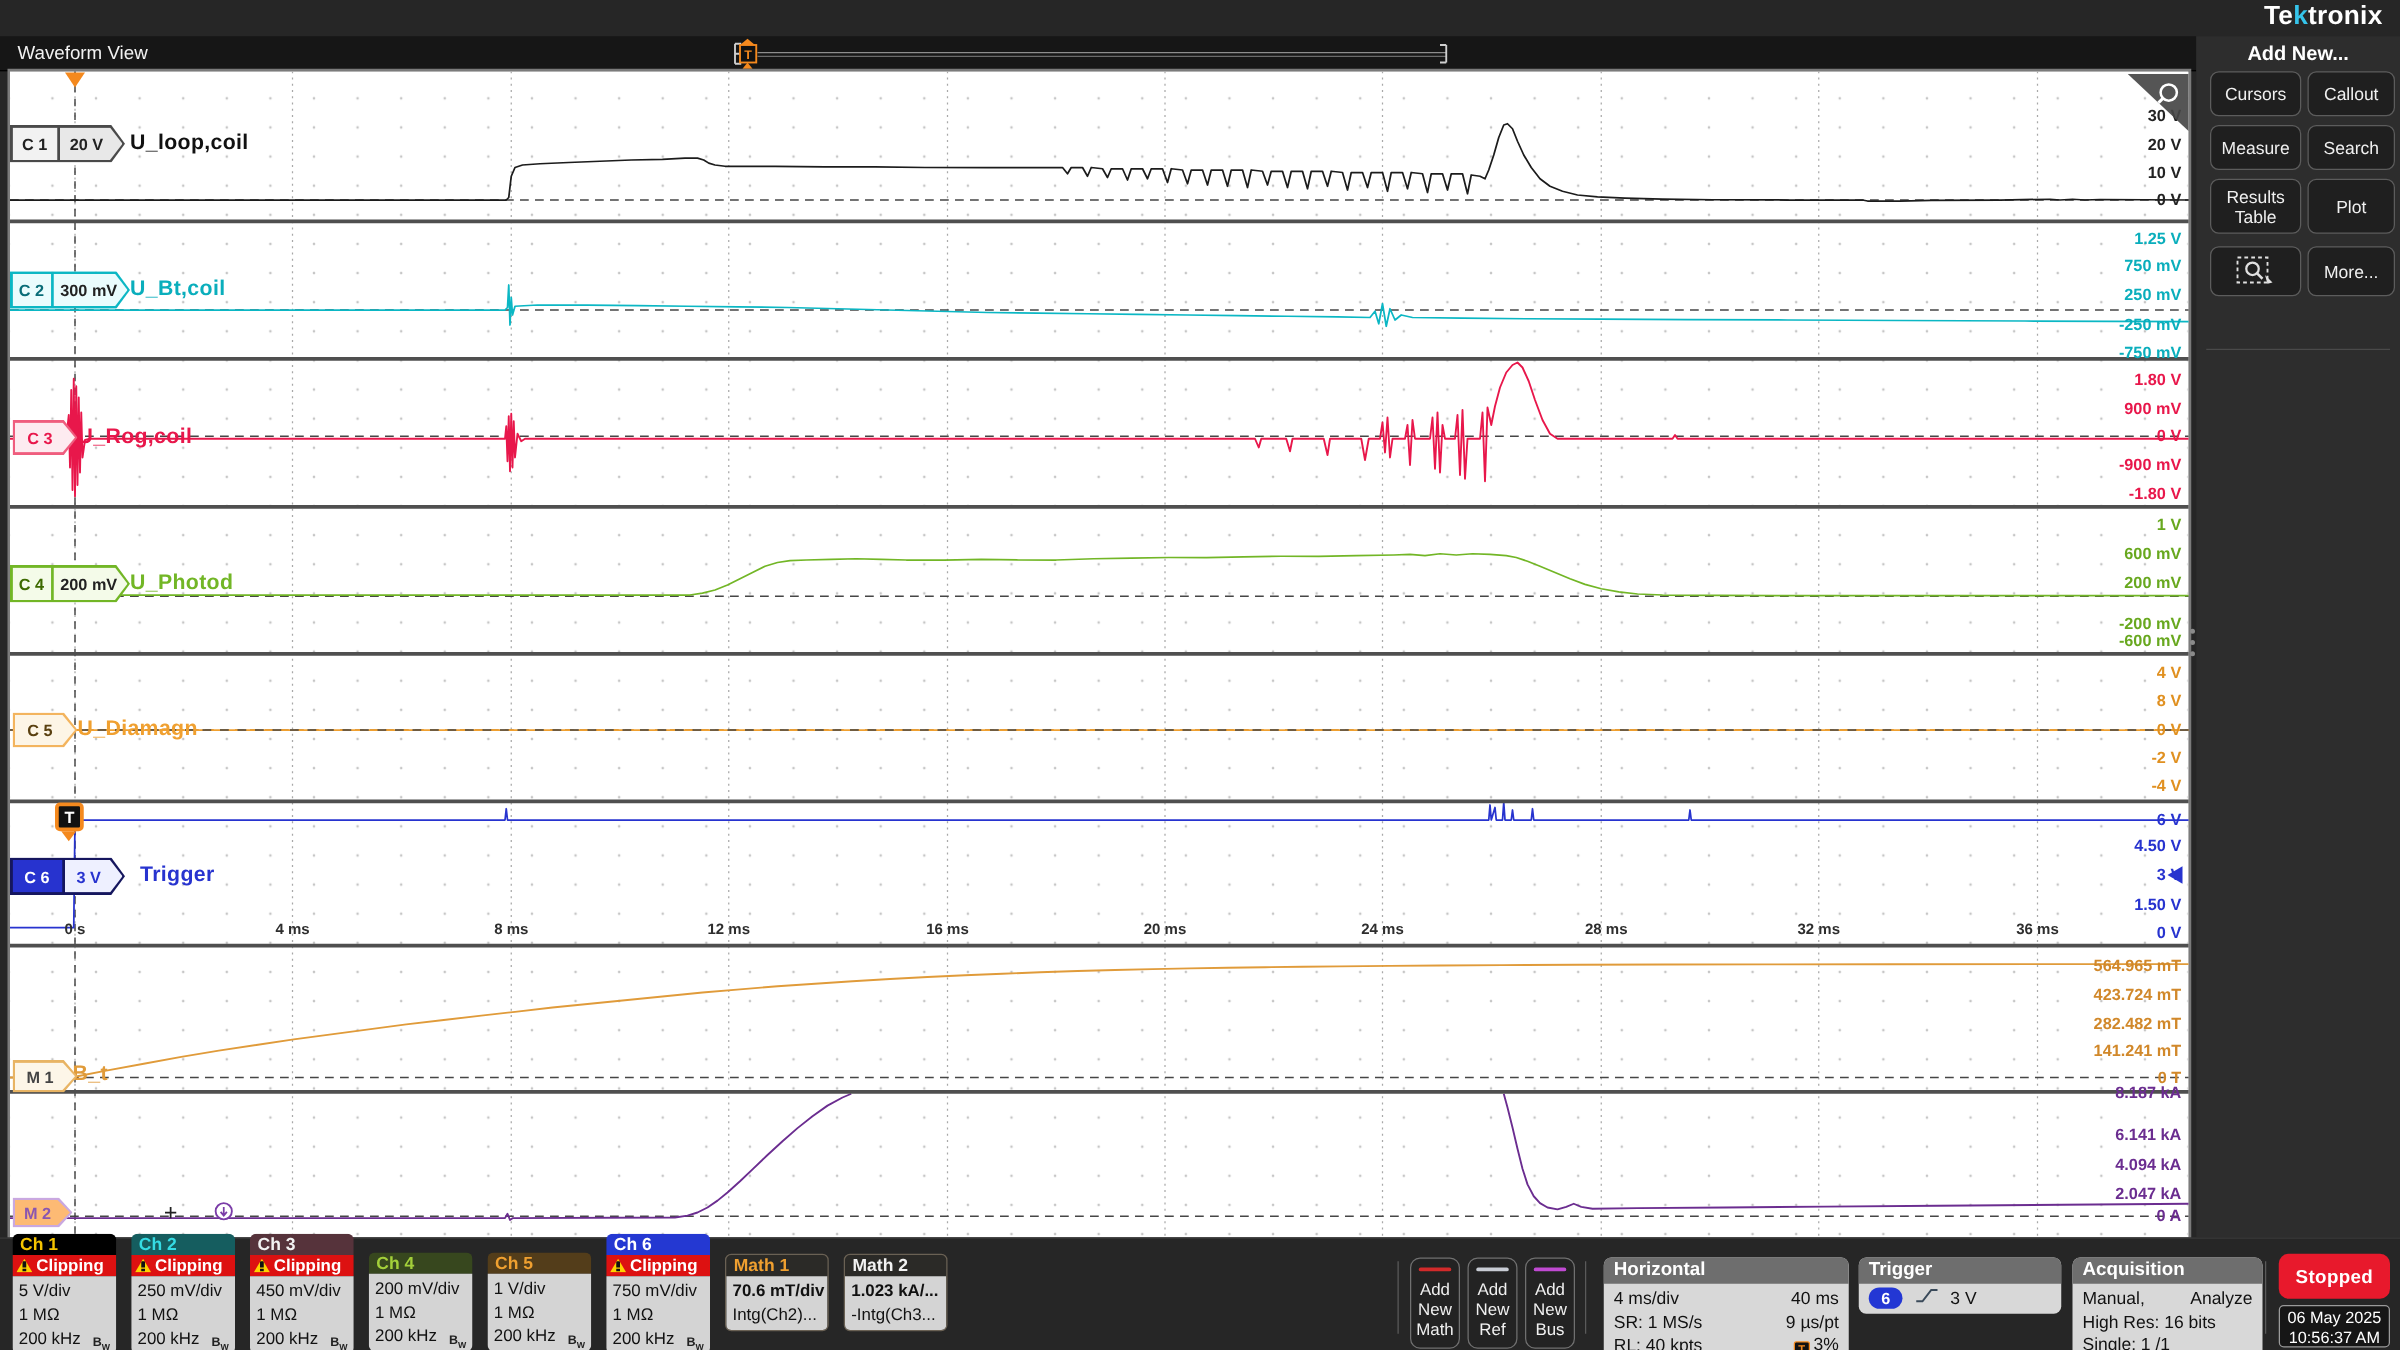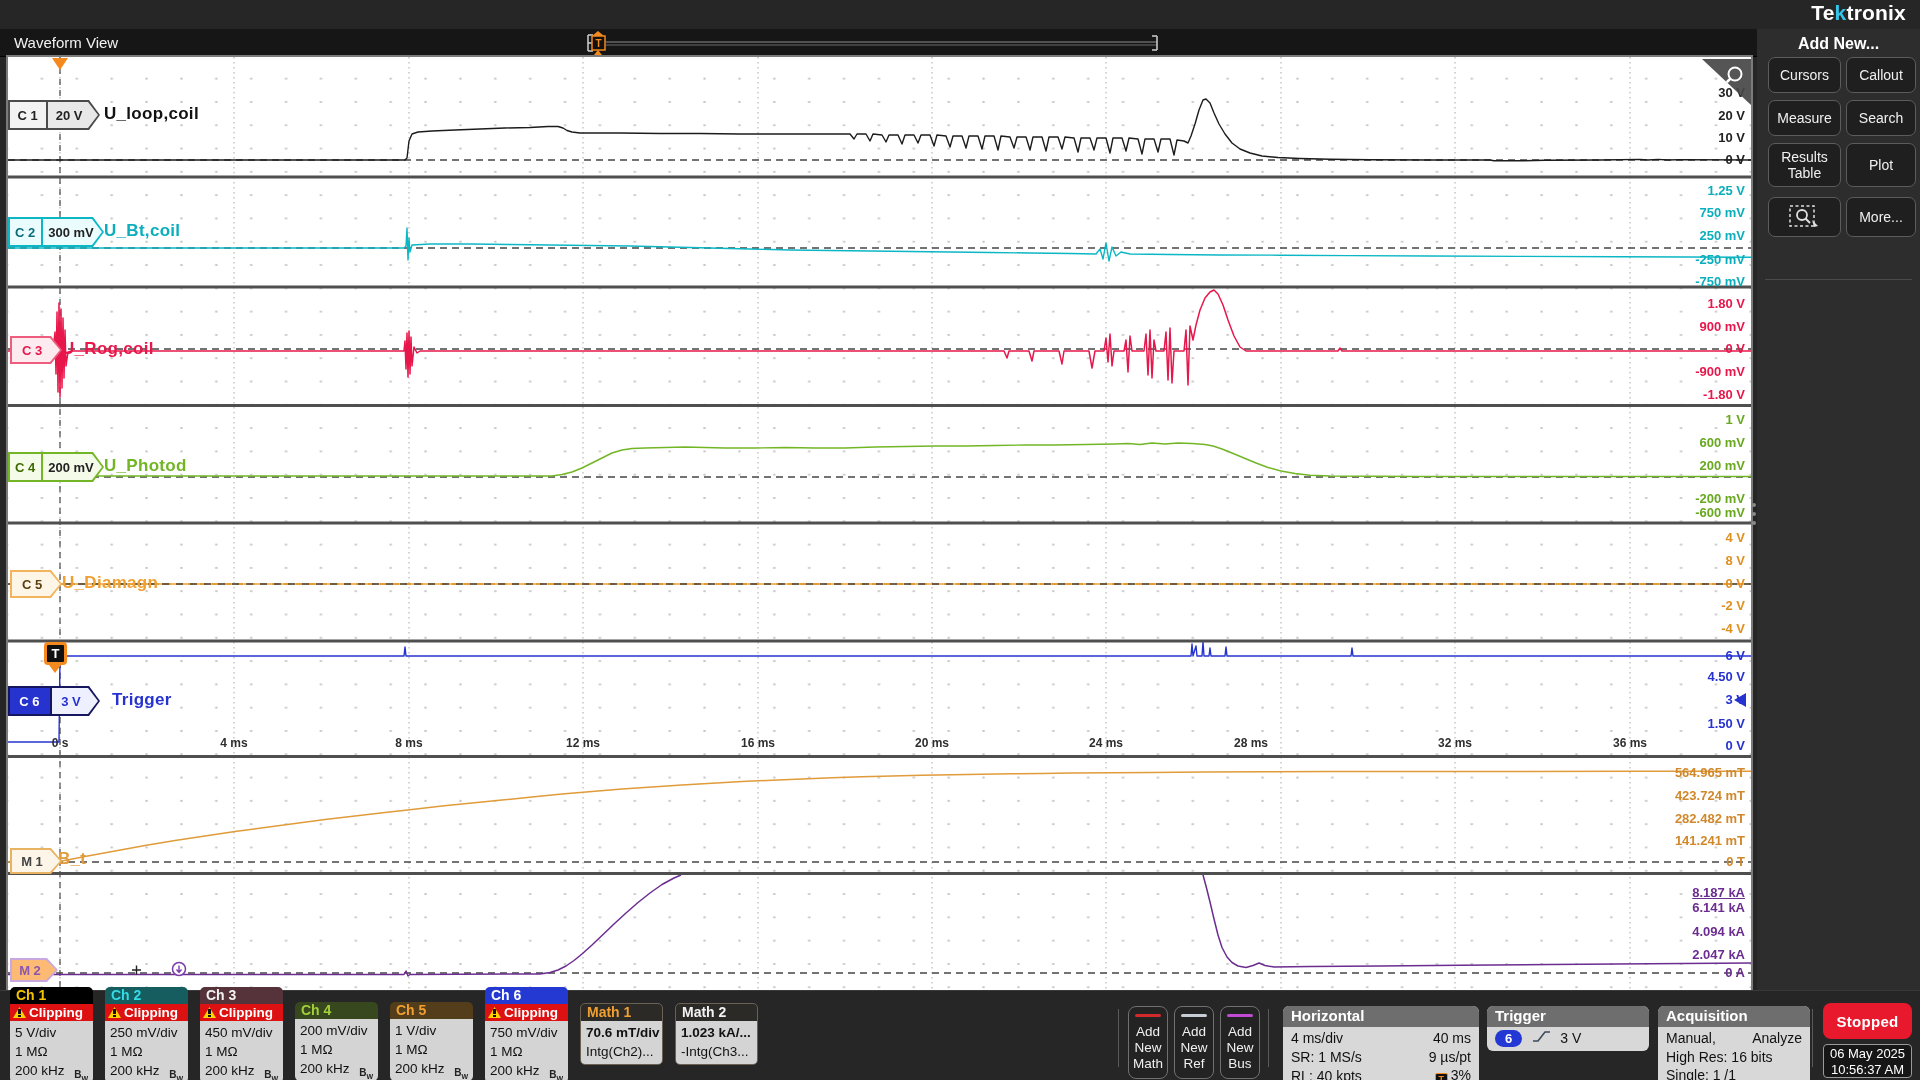--- a/index.html
+++ b/index.html
@@ -254,38 +254,38 @@
       <div class="axis-label" style="color: rgb(209, 136, 42); top: 731px;">423.724 mT</div>
       <div class="axis-label" style="color: rgb(209, 136, 42); top: 754px;">282.482 mT</div>
       <div class="axis-label" style="color: rgb(209, 136, 42); top: 776px;">141.241 mT</div>
       <div class="axis-label" style="color: rgb(209, 136, 42); top: 797px;">0 T</div>
       <div class="ch-name" style="color: rgb(224, 155, 58); left: 50px; top: 792px;">B_t</div>
       <div class="lbadge" style="left: 2px; top: 791px; width: 52px; height: 26px; background: rgb(232, 180, 100);">
         <div class="lbadge-in">
           <div class="lbadge-cell" style="background: rgb(253, 246, 232); color: rgb(68, 68, 68); flex: 1 1 auto;">M 1</div>
         </div>
       </div>
-      <div class="axis-label" style="color: rgb(107, 45, 144); top: 828px; text-decoration: underline;">8.187 kA</div>
+      <div class="axis-label" style="color: rgb(107, 45, 144); top: 809px;">8.187 kA</div>
       <div class="axis-label" style="color: rgb(107, 45, 144); top: 843px;">6.141 kA</div>
       <div class="axis-label" style="color: rgb(107, 45, 144); top: 867px;">4.094 kA</div>
       <div class="axis-label" style="color: rgb(107, 45, 144); top: 890px;">2.047 kA</div>
       <div class="axis-label" style="color: rgb(107, 45, 144); top: 908px;">0 A</div>
       <div class="lbadge" style="left: 2px; top: 901px; width: 48px; height: 24px; background: rgb(201, 168, 224);">
         <div class="lbadge-in">
           <div class="lbadge-cell" style="background: #fdba74; color: rgb(138, 86, 176); flex: 1 1 auto;">M 2</div>
         </div>
       </div>
       <div class="time-label" style="left: 17px; top: 679px;">0 s</div>
       <div class="time-label" style="left: 191px; top: 679px;">4 ms</div>
       <div class="time-label" style="left: 366px; top: 679px;">8 ms</div>
       <div class="time-label" style="left: 540px; top: 679px;">12 ms</div>
       <div class="time-label" style="left: 715px; top: 679px;">16 ms</div>
       <div class="time-label" style="left: 889px; top: 679px;">20 ms</div>
       <div class="time-label" style="left: 1063px; top: 679px;">24 ms</div>
-      <div class="time-label" style="left: 1208px; top: 679px; text-align: center;">28 ms</div>
+      <div class="time-label" style="left: 1242px; top: 679px; text-align: center;">28 ms</div>
       <div class="time-label" style="left: 1412px; top: 679px;">32 ms</div>
       <div class="time-label" style="left: 1587px; top: 679px;">36 ms</div>
     </div>
 
   <div id="right-panel">
     <div id="add-new-title">Add New...</div>
     <div id="rp-sep"></div>
   <div class="rp-btn" style="left: 11px; top: 28px; width: 73px; height: 36px;">Cursors</div>
       <div class="rp-btn" style="left: 89px; top: 28px; width: 70px; height: 36px;">Callout</div>
       <div class="rp-btn" style="left: 11px; top: 71px; width: 73px; height: 36px;">Measure</div>

